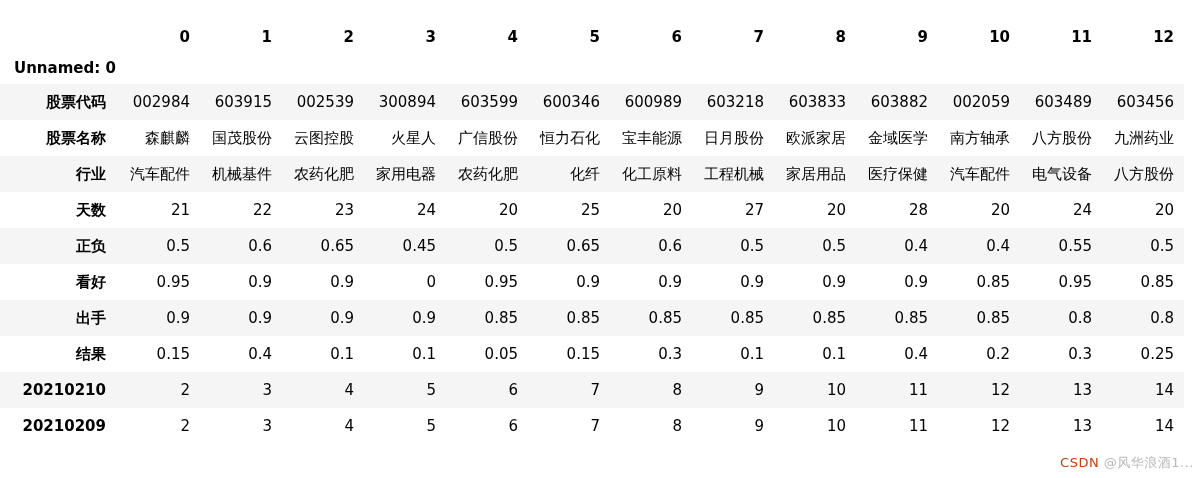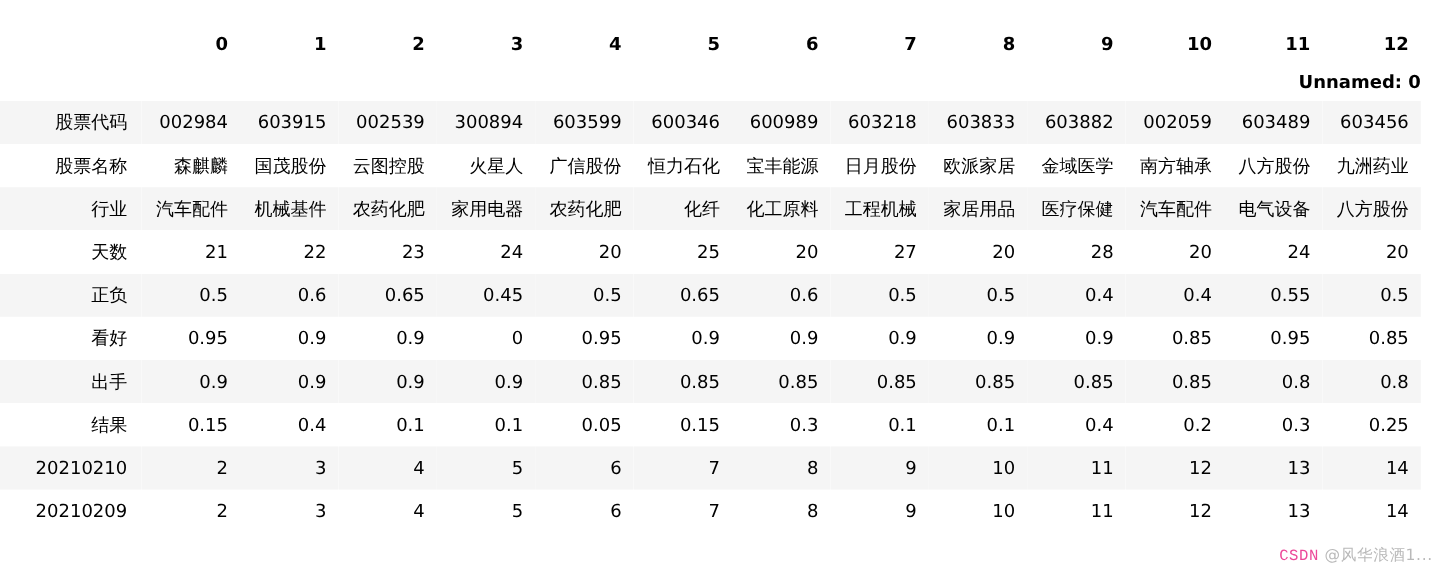--- a/index.html
+++ b/index.html
@@ -46,53 +46,52 @@
     padding-bottom: 6px;
     font-weight: bold;
     text-align: right;
     padding-right: 10px;
     white-space: nowrap;
   }
   tr.unnamed-row td {
     height: 32px;
     vertical-align: middle;
     font-weight: bold;
-    text-align: right;
+    text-align: left;
     padding-left: 14px;
     white-space: nowrap;
     margin-left: 24px;
   }
   tr.data-row td {
     height: 36px;
     vertical-align: middle;
     text-align: right;
     padding-right: 10px;
     white-space: nowrap;
     overflow: hidden;
   }
   tr.data-row td.rowname {
-    font-weight: normal;
+    font-weight: bold;
     padding-right: 12px;
   }
   tr.shade td {
     background: #f5f5f5;
   }
   .watermark {
     position: absolute;
     right: 6px;
     bottom: 6px;
     font-size: 13px;
     color: #b9b9b9;
     letter-spacing: 0.5px;
     white-space: nowrap;
     font-family: "DejaVu Sans", "Liberation Sans", sans-serif;
   }
   .watermark .tag {
-    color: #ec4899;
-    font-family: Liberation Mono, monospace;
+    color: #c2410c;
   }
 </style>
 </head>
 <body>
 
 <div class="sheet">
   <table class="df">
     <colgroup>
       <col class="col-index">
       <col class="col-data">

